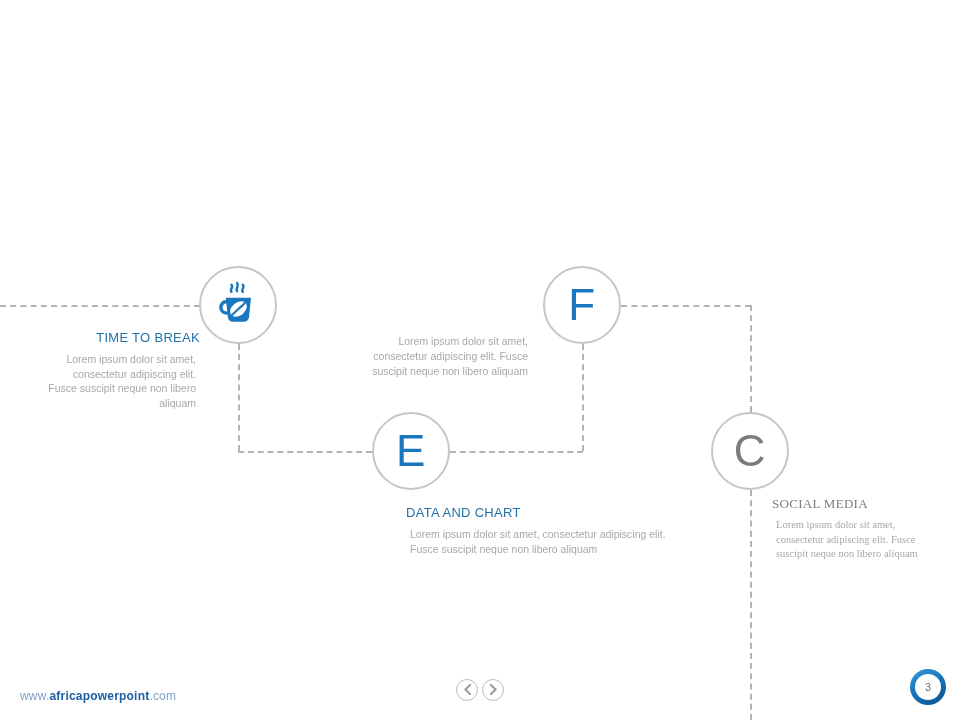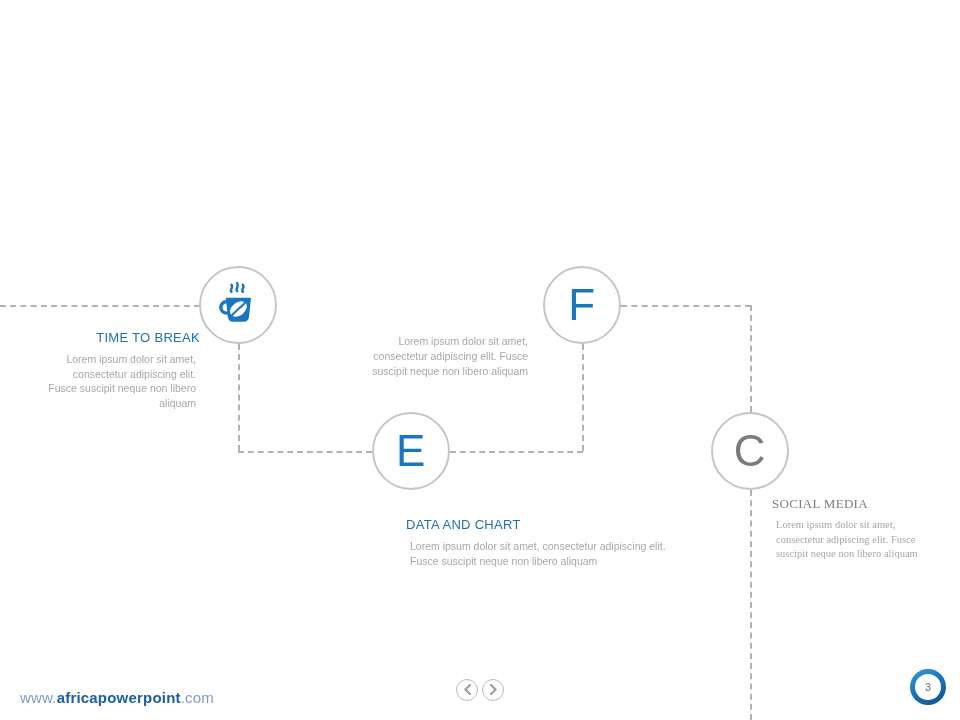--- a/index.html
+++ b/index.html
@@ -77,21 +77,21 @@
     font-weight: 400;
   }
   .align-right { text-align: right; }
   .align-left  { text-align: left; }
 
   
   .footer-url {
     position: absolute;
     left: 20px;
     top: 689px;
-    font-size: 15px;
+    font-size: 12px;
     letter-spacing: 0.2px;
     color: #7d9fc4;
     z-index: 6;
     white-space: nowrap;
   }
   .footer-url b {
     color: #1d5fa0;
     font-weight: 700;
   }
 
@@ -196,21 +196,21 @@
 
   <div class="block align-right" style="left:40px; top:330px; width:160px;">
     <h3 class="h-blue">TIME TO BREAK</h3>
     <p>Lorem ipsum dolor sit amet, consectetur adipiscing elit. Fusce suscipit neque non libero aliquam</p>
   </div>
 
   <div class="block align-right" style="left:341px; top:330px; width:191px;">
     <p>Lorem ipsum dolor sit amet, consectetur adipiscing elit. Fusce suscipit neque non libero aliquam</p>
   </div>
 
-  <div class="block align-left" style="left:406px; top:517px; width:272px;">
+  <div class="block align-left" style="left:406px; top:505px; width:272px;">
     <h3 class="h-blue">DATA AND CHART</h3>
     <p>Lorem ipsum dolor sit amet, consectetur adipiscing elit. Fusce suscipit neque non libero aliquam</p>
   </div>
 
   <div class="block align-left" style="left:772px; top:496px; width:150px;font-family:Liberation Serif, serif;">
     <h3 class="h-gray">SOCIAL MEDIA</h3>
     <p>Lorem ipsum dolor sit amet, consectetur adipiscing elit. Fusce suscipit neque non libero aliquam</p>
   </div>
 
   <div class="footer-url">

